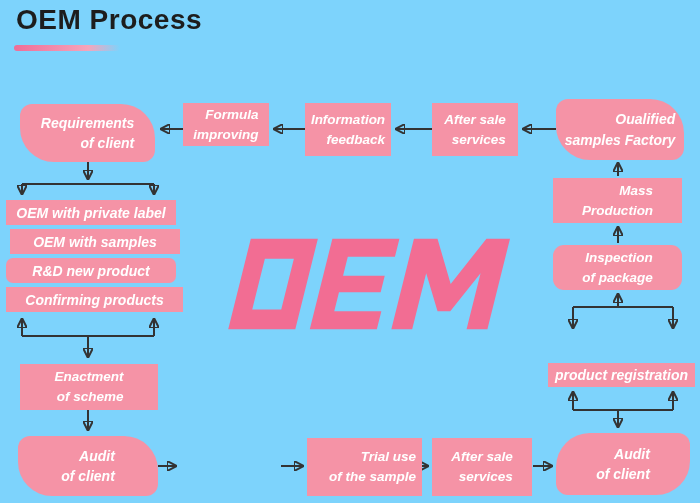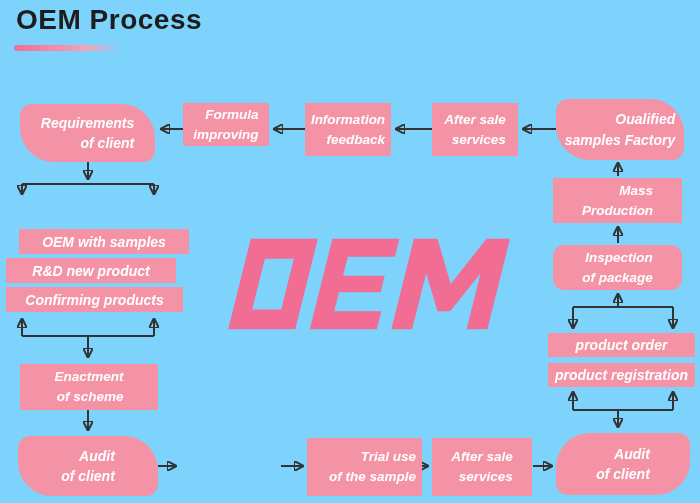--- a/index.html
+++ b/index.html
@@ -82,37 +82,37 @@
 of client</div>
   <div class="node" style="left:183px; top:103px; width:86px; height:43px;">Formula
 improving</div>
   <div class="node" style="left:305px; top:103px; width:86px; height:53px;">Information
 feedback</div>
   <div class="node" style="left:432px; top:103px; width:86px; height:53px;">After sale
 services</div>
   <div class="node big-corner" style="left:556px; top:99px; width:128px; height:61px;">Oualified
 samples Factory</div>
 
-  <div class="node thin" style="left:19px; top:229px; width:170px; height:25px;">OEM with samples</div>
-  <div class="node thin" style="left:6px; top:258px; width:170px; height:25px;">R&amp;D new product</div>
+  <div class="node thin" style="left:6px; top:200px; width:170px; height:25px;">OEM with private label</div>
+  <div class="node thin" style="left:10px; top:229px; width:170px; height:25px;">OEM with samples</div>
+  <div class="node thin" style="left:6px; top:258px; width:170px; height:25px;border-radius:7px;">R&amp;D new product</div>
   <div class="node thin" style="left:6px; top:287px; width:177px; height:25px;">Confirming products</div>
 
   <div class="node" style="left:20px; top:364px; width:138px; height:46px;">Enactment
 of scheme</div>
   <div class="node big-corner" style="left:18px; top:436px; width:140px; height:60px;">Audit
 of client</div>
 
   <div class="node" style="left:307px; top:438px; width:99px; height:58px;padding-left:16px;">Trial use
 of the sample</div>
   <div class="node" style="left:432px; top:438px; width:100px; height:58px;">After sale
 services</div>
   <div class="node big-corner2" style="left:556px; top:433px; width:134px; height:62px;">Audit
 of client</div>
 
-  <div class="node thin" style="left:548px; top:333px; width:147px; height:24px;">product order</div>
   <div class="node thin" style="left:548px; top:363px; width:147px; height:24px;">product registration</div>
   <div class="node" style="left:553px; top:245px; width:129px; height:45px;border-radius:11px;">Inspection
 of package</div>
   <div class="node" style="left:553px; top:178px; width:129px; height:45px;">Mass
 Production</div>
 
   <svg class="logo" width="290" height="100" viewBox="0 0 320 110" role="img" aria-label="OEM">
     <g transform="translate(34,5) skewX(-14)">
       <path fill-rule="evenodd" d="M0,0 H74 V100 H0 Z M21,22 V78 H53 V22 Z"></path>
       <path d="M90,0 H164 V20 H112 V41 H158 V59 H112 V80 H164 V100 H90 Z"></path>

